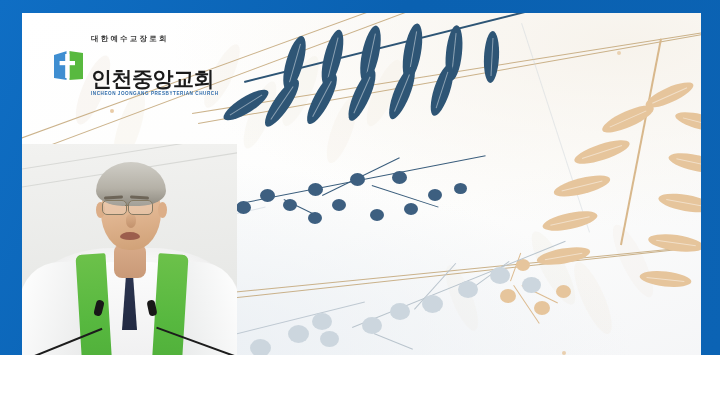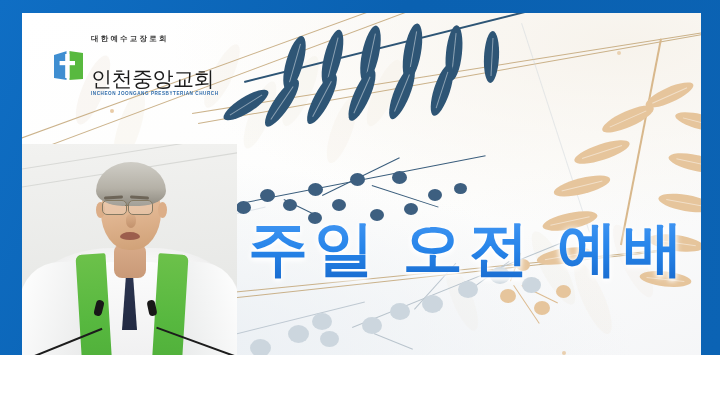--- a/index.html
+++ b/index.html
@@ -92,21 +92,21 @@
   .logo-denom {
     font-size: 7.5px;
     letter-spacing: 2.2px;
     color: #3a3a3a;
     font-weight: 700;
     white-space: nowrap;
     margin-bottom: 1px;
   }
   .logo-name {
     font-size: 21px;
-    font-weight: 400;
+    font-weight: 700;
     color: #1b1b1b;
     letter-spacing: -0.5px;
     white-space: nowrap;
     line-height: 1.05;
     margin-top: 25px;
   }
   .logo-eng {
     font-size: 4.6px;
     letter-spacing: .55px;
     color: #2f6cab;
@@ -547,16 +547,15 @@
           <rect x="7.6" y="13" width="15.4" height="4.2" fill="#ffffff"></rect>
         </svg>
       </div>
       <div class="logo-text">
         <div class="logo-denom">대한예수교장로회</div>
         <div class="logo-name">인천중앙교회</div>
         <div class="logo-eng">INCHEON JOONGANG PRESBYTERIAN CHURCH</div>
       </div>
     </div>
 
-    <div class="title-text">주일 오전 예배</div>
 
   </div>
 </div>
 
 </body></html>

